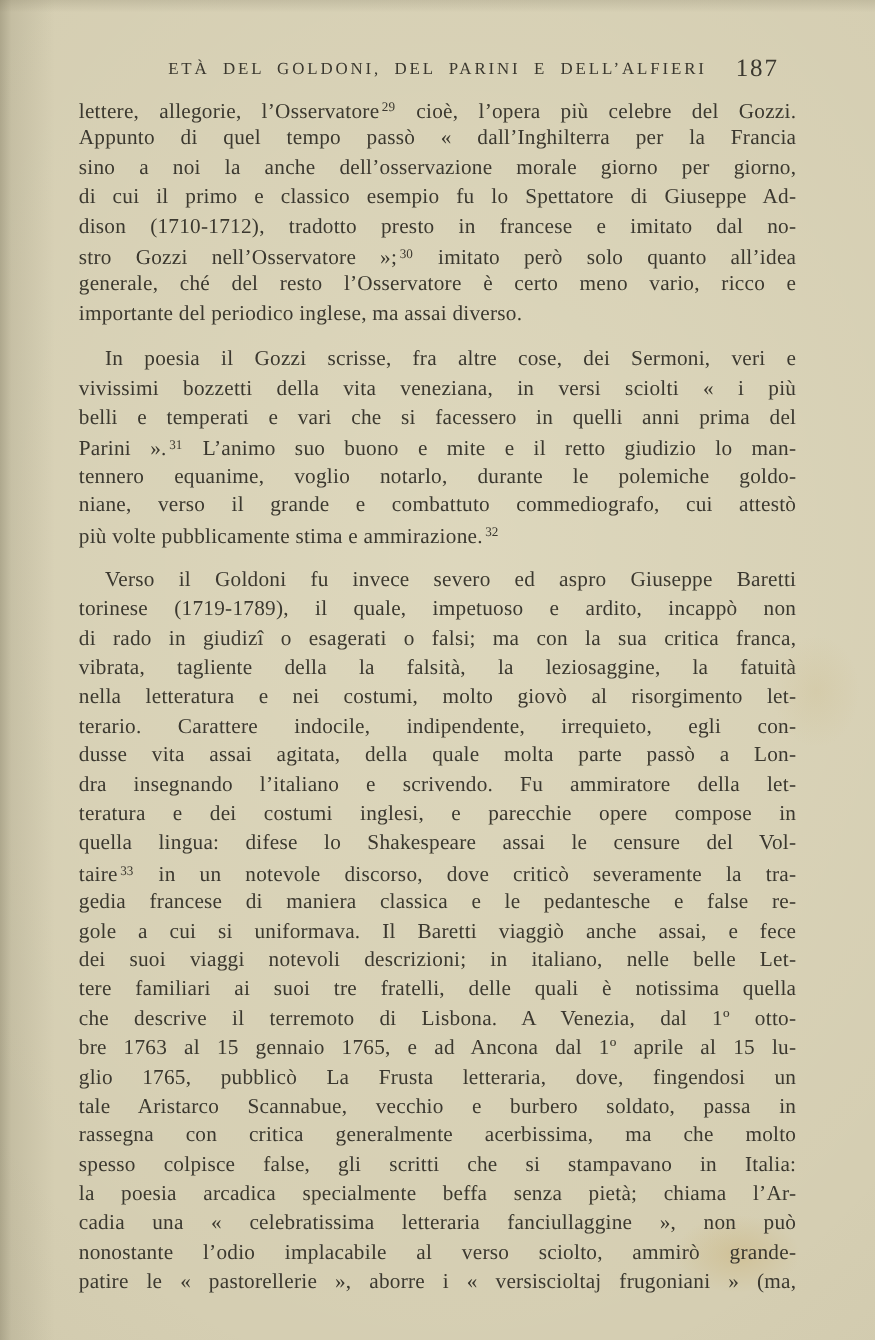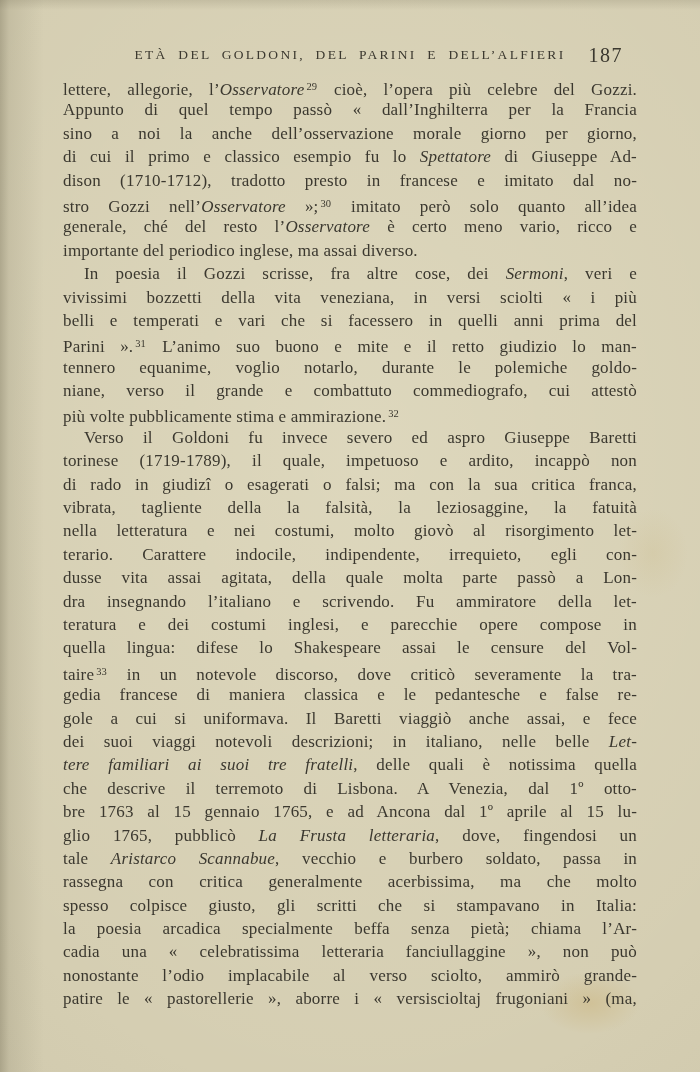--- a/index.html
+++ b/index.html
@@ -84,23 +84,23 @@
     line-height: 23.4px;
     letter-spacing: 0.2px;
     text-align: justify;
     text-align-last: justify;
   }
   .line.noj {
     text-align-last: left;
   }
   .line.ind {
     text-indent: 21px;
+    margin-top: 13px;
   }
   .it {
-    font-style: italic;
   }
   .sup {
     font-size: 10.5px;
     letter-spacing: 0;
     vertical-align: 5px;
     margin-left: 2px;
     margin-right: 1px;
   }
 </style>
 </head>
@@ -146,19 +146,19 @@
       <div class="line"><span>taire</span><span class="sup">33</span><span> in un notevole discorso, dove criticò severamente la tra-</span></div>
       <div class="line"><span>gedia francese di maniera classica e le pedantesche e false re-</span></div>
       <div class="line"><span>gole a cui si uniformava. Il Baretti viaggiò anche assai, e fece</span></div>
       <div class="line"><span>dei suoi viaggi notevoli descrizioni; in italiano, nelle belle </span><span class="it">Let-</span></div>
       <div class="line"><span class="it">tere familiari ai suoi tre fratelli</span><span>, delle quali è notissima quella</span></div>
       <div class="line"><span>che descrive il terremoto di Lisbona. A Venezia, dal 1º otto-</span></div>
       <div class="line"><span>bre 1763 al 15 gennaio 1765, e ad Ancona dal 1º aprile al 15 lu-</span></div>
       <div class="line"><span>glio 1765, pubblicò </span><span class="it">La Frusta letteraria</span><span>, dove, fingendosi un</span></div>
       <div class="line"><span>tale </span><span class="it">Aristarco Scannabue</span><span>, vecchio e burbero soldato, passa in</span></div>
       <div class="line"><span>rassegna con critica generalmente acerbissima, ma che molto</span></div>
-      <div class="line"><span>spesso colpisce giusto, gli scritti che si stampavano in Italia:</span></div>
+      <div class="line"><span>spesso colpisce false, gli scritti che si stampavano in Italia:</span></div>
       <div class="line"><span>la poesia arcadica specialmente beffa senza pietà; chiama l’Ar-</span></div>
       <div class="line"><span>cadia una « celebratissima letteraria fanciullaggine », non può</span></div>
       <div class="line"><span>nonostante l’odio implacabile al verso sciolto, ammirò grande-</span></div>
       <div class="line"><span>patire le « pastorellerie », aborre i « versiscioltaj frugoniani » (ma,</span></div>
     </div>
 </div>
 
 </body></html>

